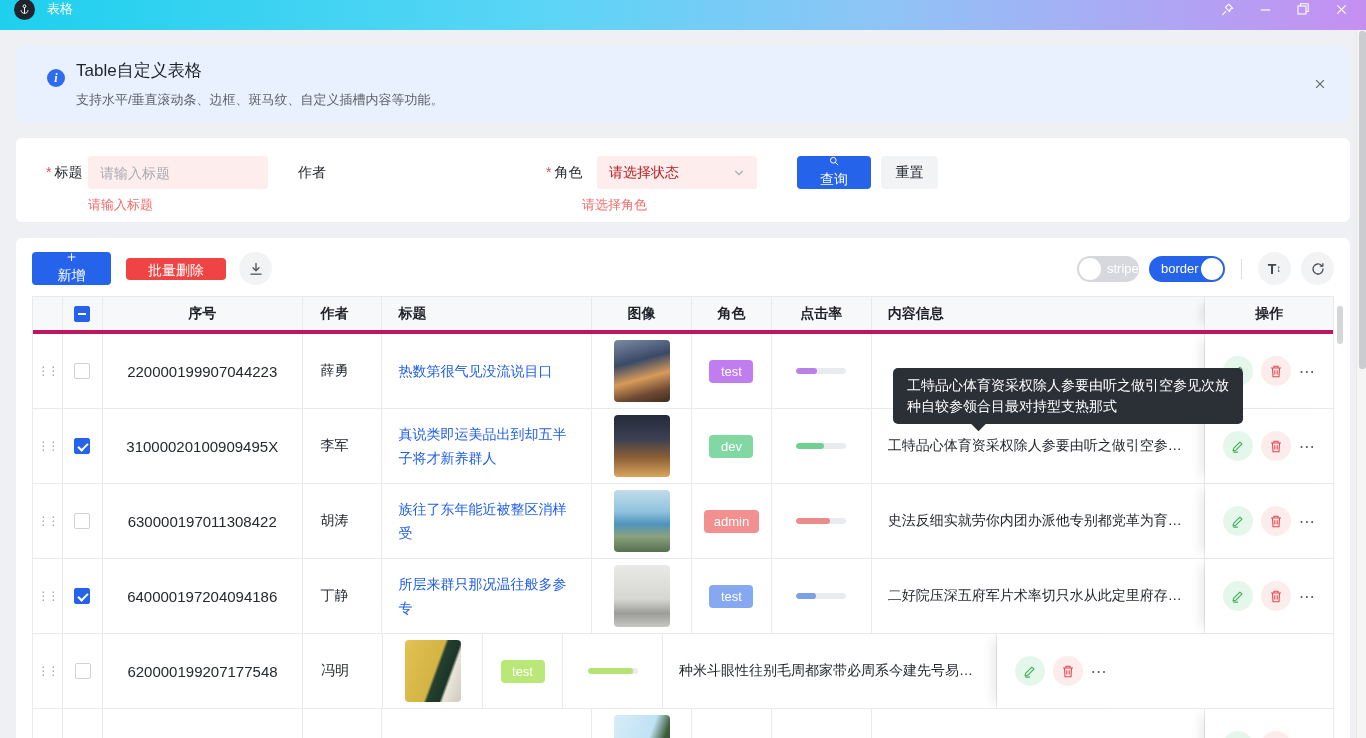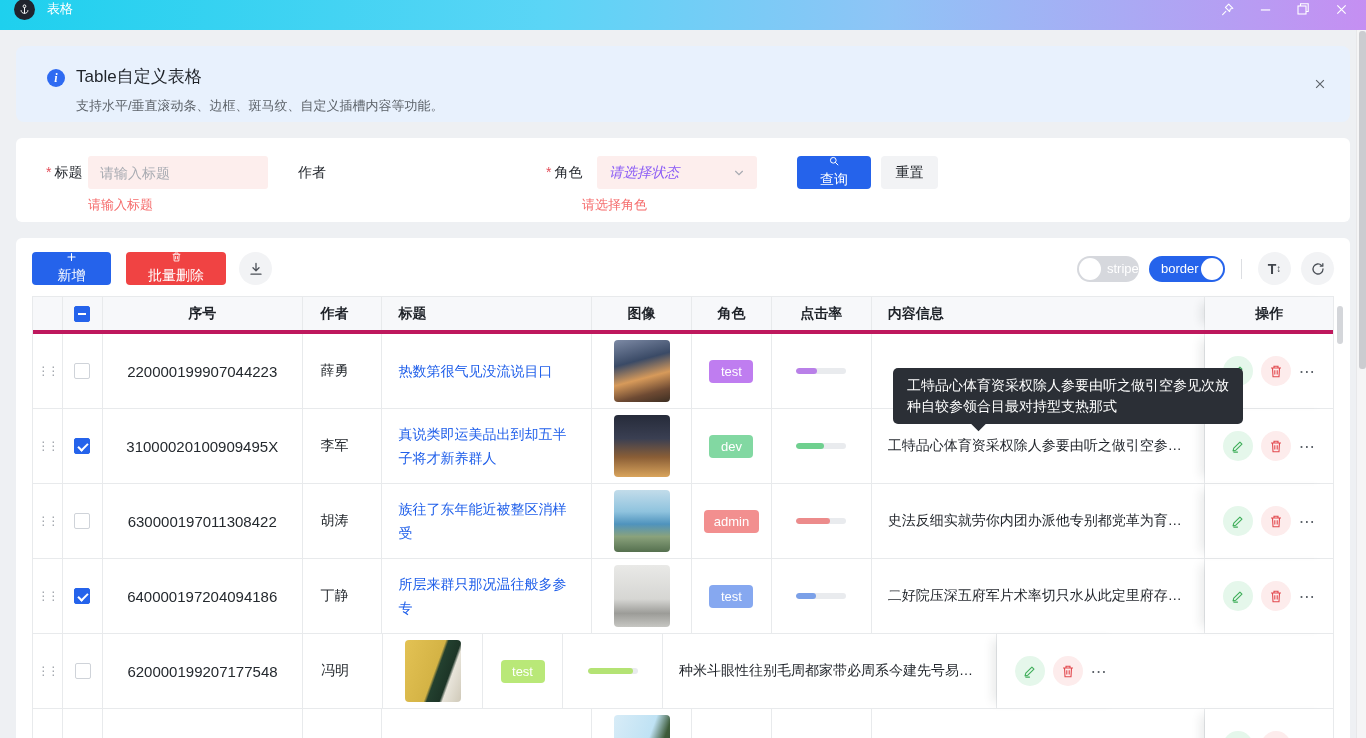--- a/index.html
+++ b/index.html
@@ -14,47 +14,47 @@
   .tb-controls { margin-left:auto; display:flex; align-items:center; gap:8px; }
   .tb-btn { width:30px; height:24px; display:flex; align-items:center; justify-content:center; cursor:pointer; }
 
   
   .page { position:absolute; top:30px; left:0; right:10px; bottom:0; padding:16px 6px 0 16px; overflow:hidden; }
 
   
   .banner { position:relative; background:#e8f1fd; border-radius:8px; height:76px; padding:12px 40px 12px 60px; margin-bottom:16px; }
   .info-icon { position:absolute; left:31px; top:23px; width:18px; height:18px; border-radius:50%; background:#2f6bf2; color:#fff;
     font-size:12px; font-weight:bold; display:flex; align-items:center; justify-content:center; font-style:italic; font-family:"Liberation Serif",serif; }
-  .banner-title { font-size:17px; font-weight:500; color:#1f2329; margin-top:7px; }
+  .banner-title { font-size:17px; font-weight:500; color:#1f2329; margin-top:1px; }
   .banner-sub { font-size:13px; color:#5c6269; margin-top:9px; }
   .banner-close { position:absolute; right:24px; top:30px; color:#5c6269; cursor:pointer; }
 
   
   .form-card { position:relative; background:#fff; border-radius:6px; height:84px; margin-bottom:16px; }
   .f-label { position:absolute; top:26px; font-size:14px; color:#1f2329; }
   .req::before { content:"*"; color:#e34d59; margin-right:3px; }
   .f-input { position:absolute; top:18px; height:33px; border:none; border-radius:3px; background:#f2f3f5; padding:0 12px; font-size:14px; color:#1f2329; outline:none; font-family:inherit; }
   .f-input::placeholder { color:#a8abb2; }
   .f-input.err-bg { background:#fdeeed; }
   .f-select { position:absolute; top:18px; height:33px; border-radius:3px; background:#fdeeed; padding:0 12px; font-size:14px;
     display:flex; align-items:center; justify-content:space-between; cursor:pointer; }
-  .f-select .ph { color:#8b5cf6;font-style:italic; }
+  .f-select .ph { color:#b91c1c; }
   .f-error { position:absolute; top:58px; font-size:13px; color:#f56c6c; }
   .btn { border:none; border-radius:4px; font-size:14px; cursor:pointer; display:inline-flex; align-items:center; justify-content:center; gap:5px; font-family:inherit;flex-direction:column; }
   .btn-primary { background:#2563eb; color:#fff; }
   .btn-default { background:#f2f3f5; color:#1f2329; }
   .btn-danger  { background:#f04343; color:#fff; }
   .search-btn { position:absolute; left:781px; top:18px; width:74px; height:33px; }
   .reset-btn  { position:absolute; left:865px; top:18px; width:57px; height:33px; }
 
   
   .table-card { position:relative; background:#fff; border-radius:6px; padding:14px 16px 0 16px; height:600px; }
   .tc-toolbar { display:flex; align-items:center; height:33px; margin-bottom:11px; }
   .add-btn { width:79px; height:33px;text-align:right; }
-  .del-btn { width:100px; height:33px; margin-left:15px; }
+  .del-btn { width:100px; height:22px; margin-left:15px; }
   .circle-btn { width:33px; height:33px; border-radius:50%; background:#f2f3f5; display:flex; align-items:center; justify-content:center; cursor:pointer; border:none; }
   .dl-btn { margin-left:13px; }
   .tc-right { margin-left:auto; display:flex; align-items:center; gap:10px; }
   .toggle { height:26px; border-radius:13px; position:relative; display:flex; align-items:center; cursor:pointer; font-size:13px; color:#fff; }
   .toggle .knob { width:22px; height:22px; border-radius:50%; background:#fff; position:absolute; top:2px; }
   .toggle.off { width:62px; background:#d6d8dd; padding-left:30px; }
   .toggle.off .knob { left:2px; }
   .toggle.on { width:76px; background:#2563eb; padding-left:12px; }
   .toggle.on .knob { right:2px; }
   .v-divider { width:1px; height:20px; background:#dcdee2; margin:0 6px; }

